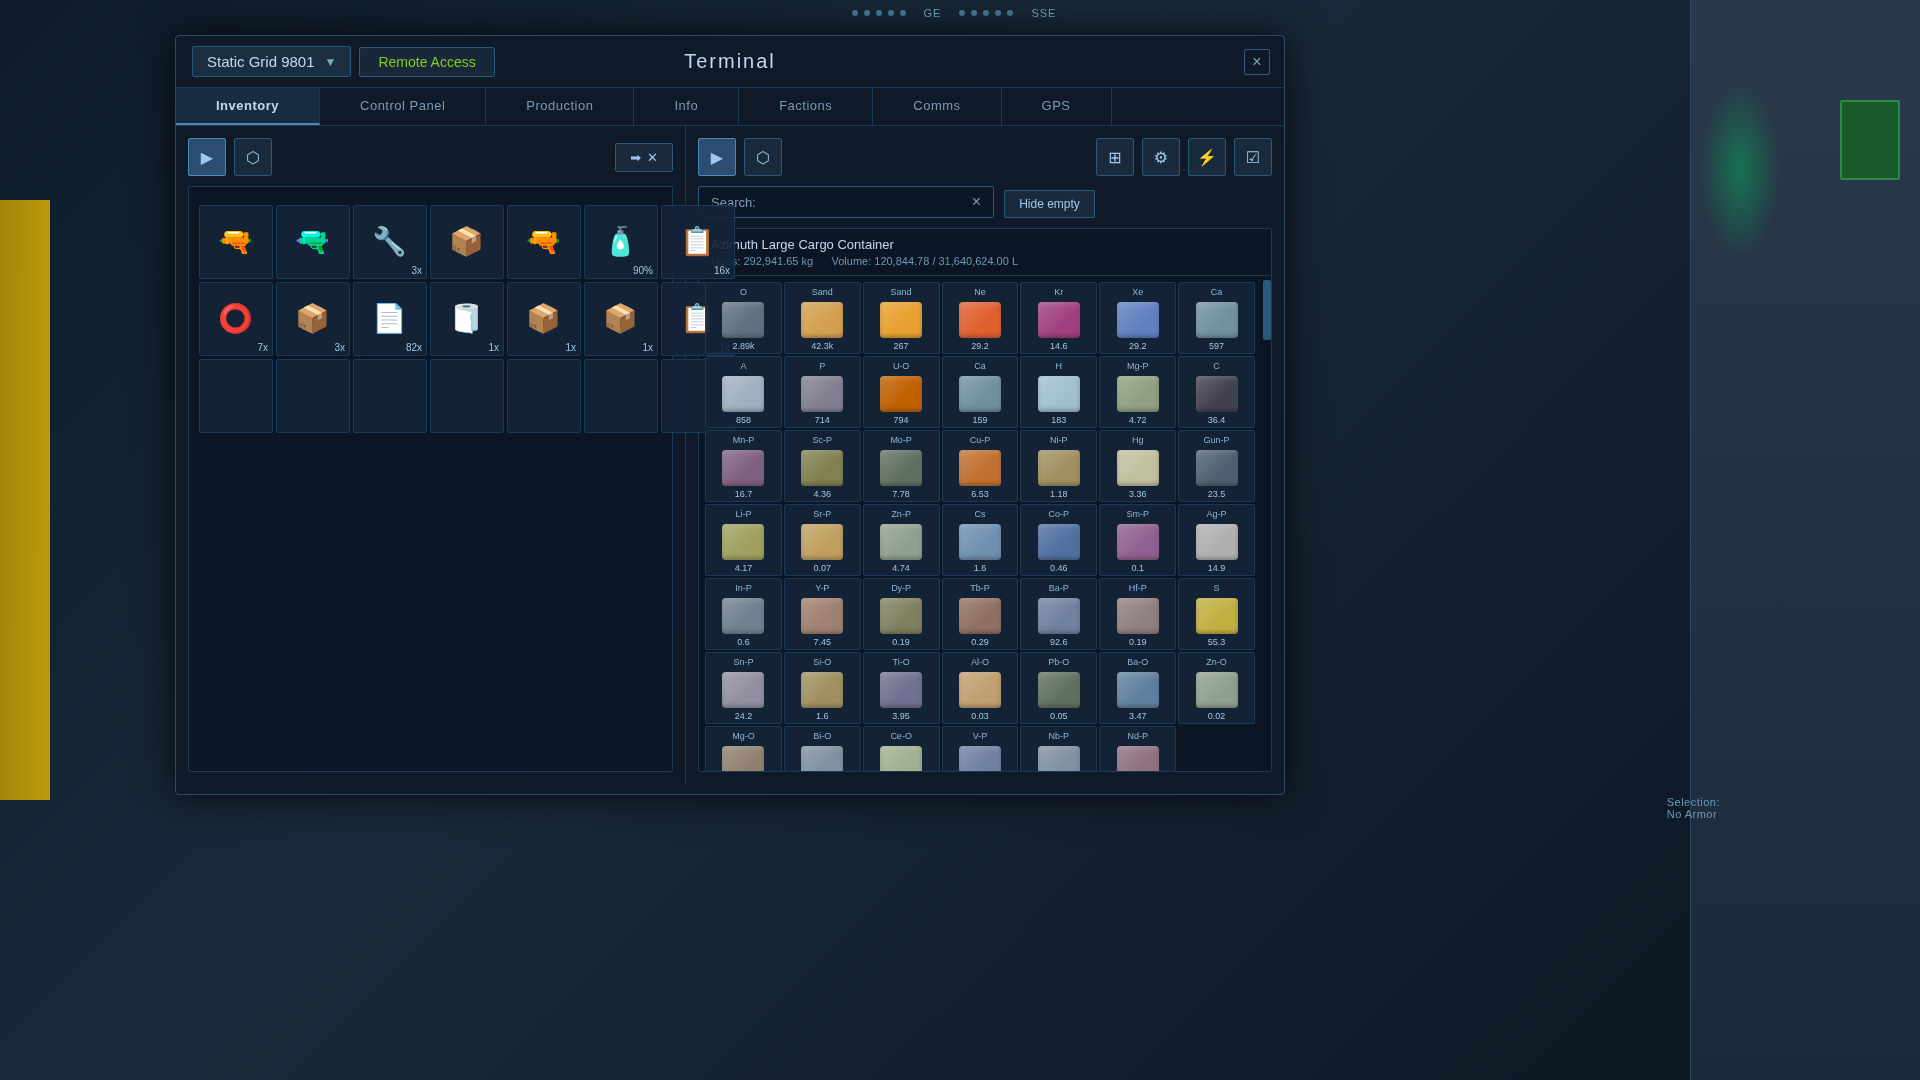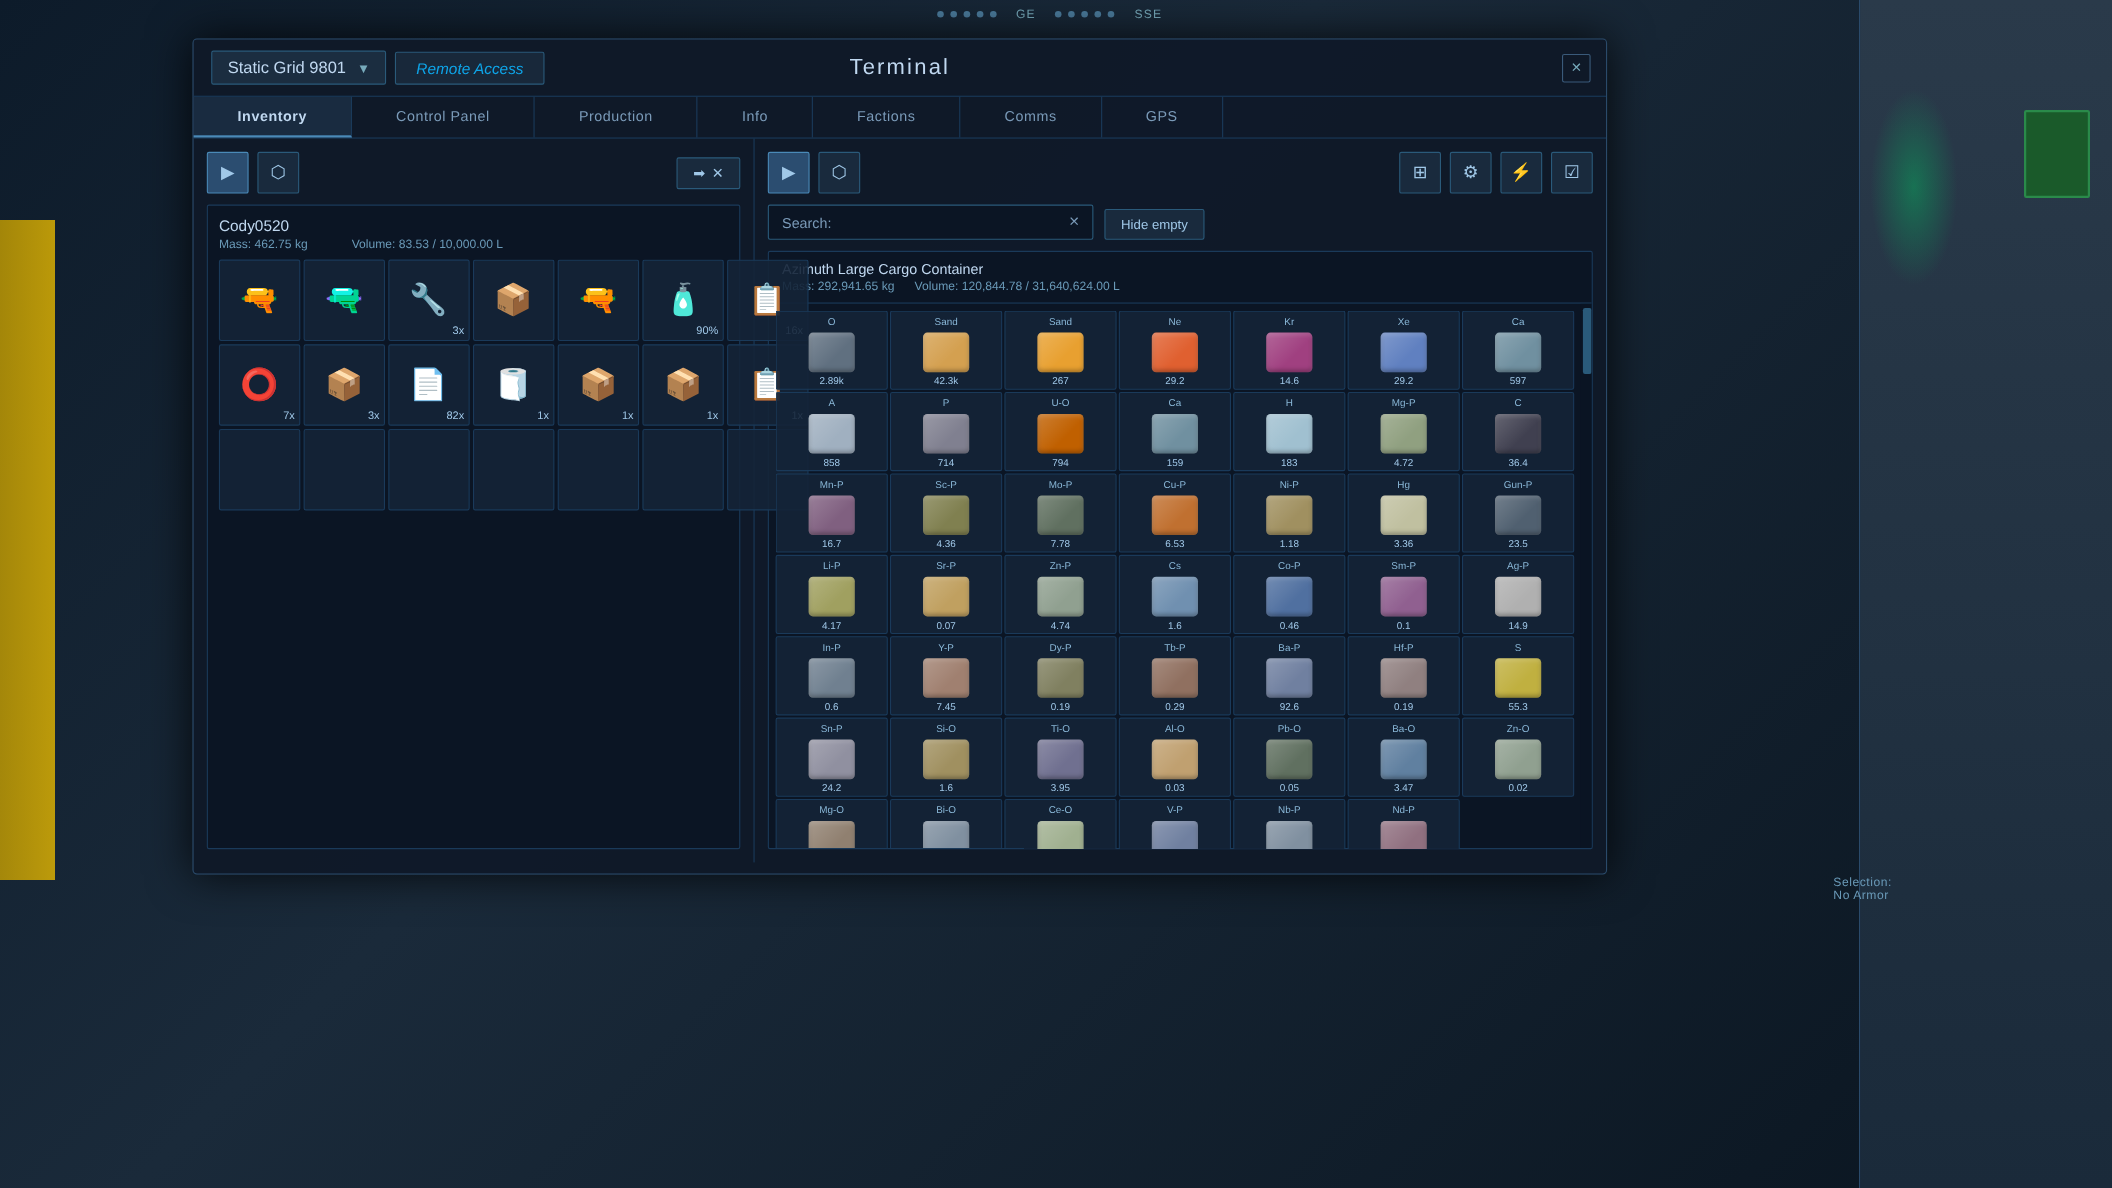--- a/index.html
+++ b/index.html
@@ -41,21 +41,21 @@
       font-size: 11px;
       letter-spacing: 1px;
       padding: 0 12px;
     }
 
     
     .terminal {
       position: absolute;
       left: 175px;
       top: 35px;
-      width: 1286px;
+      width: 1110px;
       height: 760px;
       background: rgba(15, 25, 40, 0.97);
       border: 1px solid #2a4a6a;
       border-radius: 4px;
       box-shadow: 0 0 40px rgba(0,0,0,0.8);
     }
 
     
     .title-bar {
       display: flex;
@@ -80,26 +80,25 @@
       font-weight: 500;
     }
     .dropdown-arrow {
       color: #7ab;
       font-size: 12px;
     }
     .remote-access-btn {
       margin-left: 8px;
       background: rgba(30,50,70,0.6);
       border: 1px solid #2a5a7a;
-      color: #0ea5e9;
+      color: #84cc16;
       padding: 6px 18px;
       font-size: 14px;
       cursor: pointer;
       border-radius: 2px;
-      font-style: italic;
     }
     .terminal-title {
       position: absolute;
       left: 50%;
       transform: translateX(-50%);
       color: #c0d8f0;
       font-size: 20px;
       letter-spacing: 2px;
     }
     .close-btn {
@@ -462,27 +461,20 @@
         <div class="tool-btn">
           <span>⬡</span>
         </div>
         <div class="transfer-btn">
           <span>➡</span>
           <span>✕</span>
         </div>
       </div>
 
       <div class="inventory-box">
-        <div class="inv-header">
-          <div class="player-name">Cody0520</div>
-          <div class="inv-stats">
-            <span>Mass: 462.75 kg</span>
-            <span>Volume: 83.53 / 10,000.00 L</span>
-          </div>
-        </div>
 
         <div class="inv-grid">
 
           <div class="inv-slot">
             <div class="slot-icon">🔫</div>
           </div>
           <div class="inv-slot">
             <div class="slot-icon" style="filter:hue-rotate(120deg);">🔫</div>
           </div>
           <div class="inv-slot">

